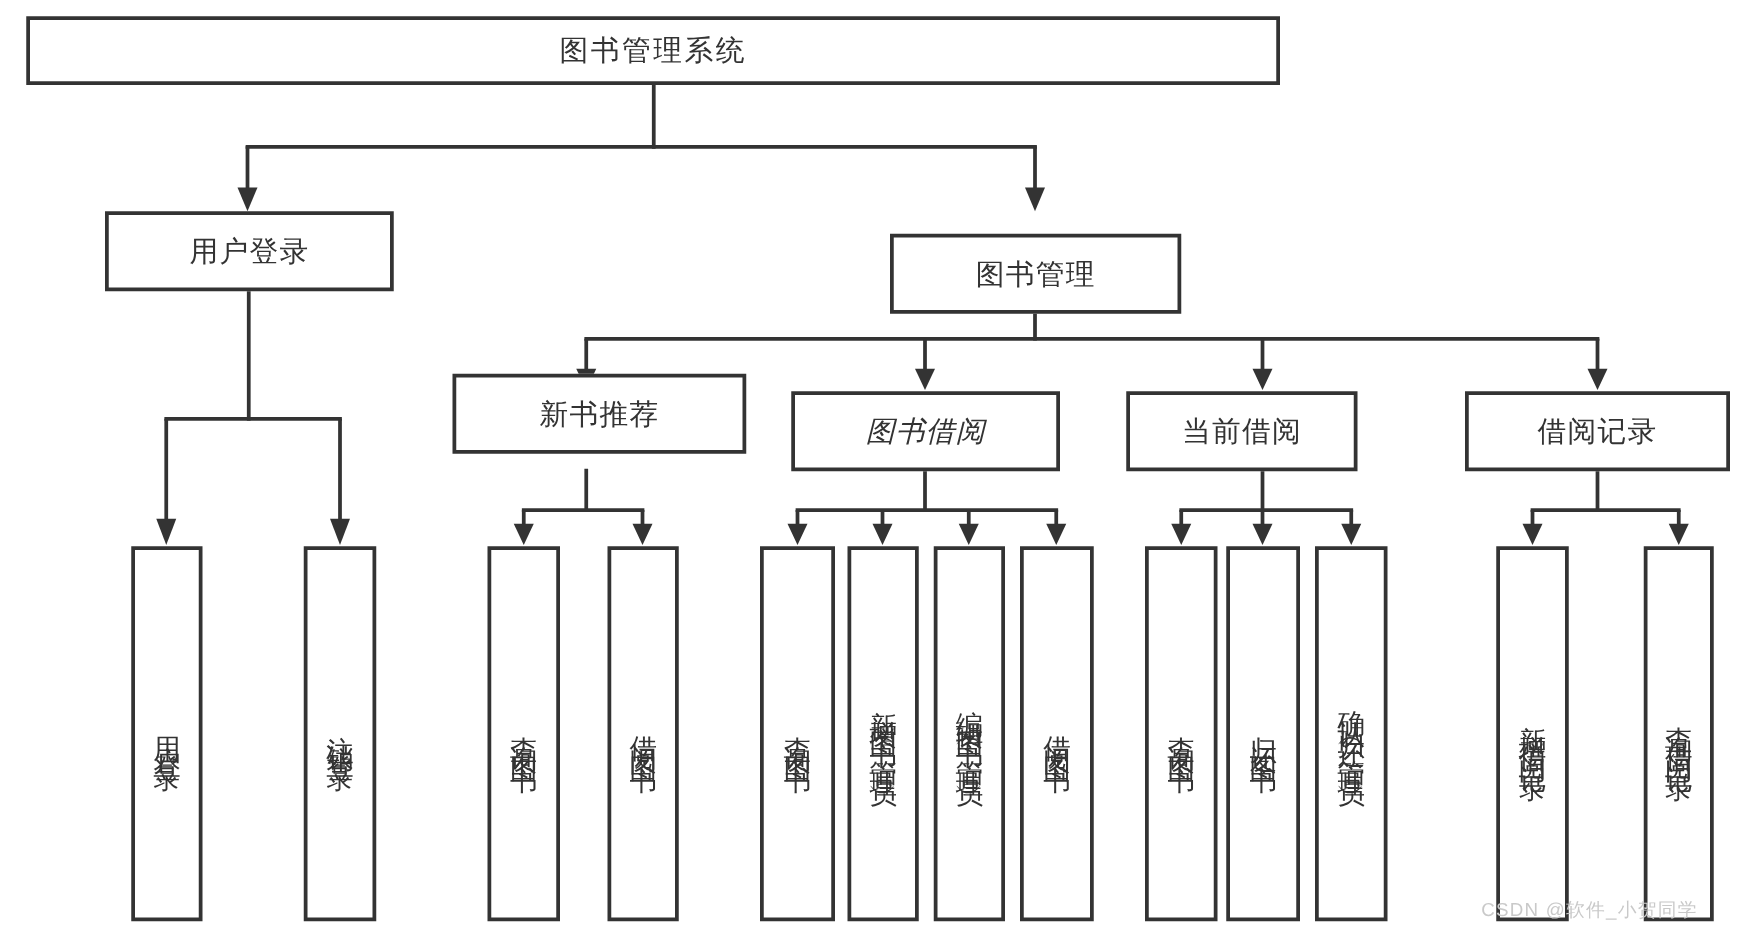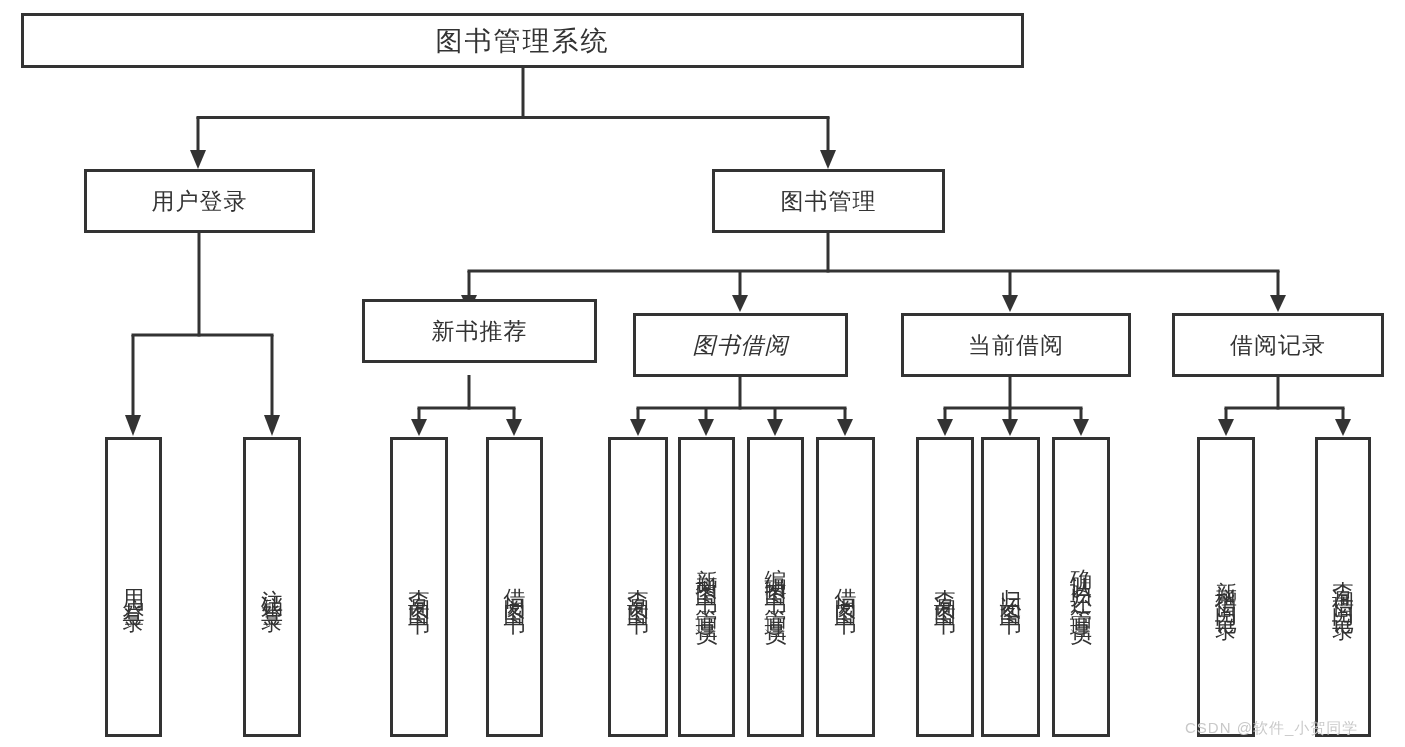--- a/index.html
+++ b/index.html
@@ -14,21 +14,21 @@
   .box{
     position:absolute;
     box-sizing:border-box;
     border:3px solid #333333;
     background:#ffffff;
     display:flex;align-items:center;justify-content:center;
     text-align:center;
     color:#333333;
   }
   .hbox{font-size:23px;letter-spacing:1px;}
-  .rootbox{font-size:27px;letter-spacing:2px;}
+  .rootbox{font-size:23px;letter-spacing:2px;}
   .vbox{font-size:22px;}
   .vbox .vtext{
     writing-mode:vertical-rl;
     letter-spacing:8px;
     line-height:1;
     white-space:nowrap;
   }
   #connectors{position:absolute;left:0;top:0;}
   #connectors path{stroke:#333333;stroke-width:3;fill:none;}
   #connectors polygon{fill:#333333;stroke:none;}
@@ -112,25 +112,25 @@
       <path d="M1226 408 V420"></path>
       <polygon points="1218,419 1234,419 1226,436"></polygon>
       <path d="M1343 408 V420"></path>
       <polygon points="1335,419 1351,419 1343,436"></polygon>
     </g>
   </svg>
 
   <div class="box rootbox" style="left:21px;top:13px;width:1003px;height:55px;">图书管理系统</div>
 
   <div class="box hbox" style="left:84px;top:169px;width:231px;height:64px;">用户登录</div>
-  <div class="box hbox" style="left:712px;top:169px;width:233px;height:64px;">图书管理</div>
+  <div class="box hbox" style="left:712px;top:187px;width:233px;height:64px;">图书管理</div>
 
   <div class="box hbox" style="left:362px;top:299px;width:235px;height:64px;">新书推荐</div>
   <div class="box hbox" style="left:633px;top:313px;width:215px;height:64px;font-style:italic;">图书借阅</div>
-  <div class="box hbox" style="left:901px;top:313px;width:230px;height:64px;">当前借阅</div>
+  <div class="box hbox" style="left:901px;top:313px;width:185px;height:64px;">当前借阅</div>
   <div class="box hbox" style="left:1172px;top:313px;width:212px;height:64px;">借阅记录</div>
 
   <div class="box vbox" style="left:105px;top:437px;width:57px;height:300px;">
     <span class="vtext">用户登录</span>
   </div>
   <div class="box vbox" style="left:243px;top:437px;width:58px;height:300px;">
     <span class="vtext">注销登录</span>
   </div>
 
   <div class="box vbox" style="left:390px;top:437px;width:58px;height:300px;">

